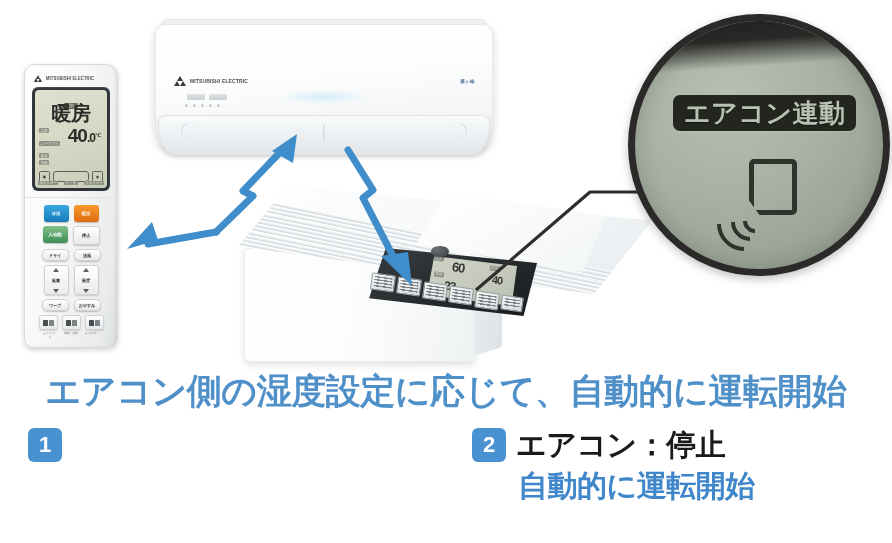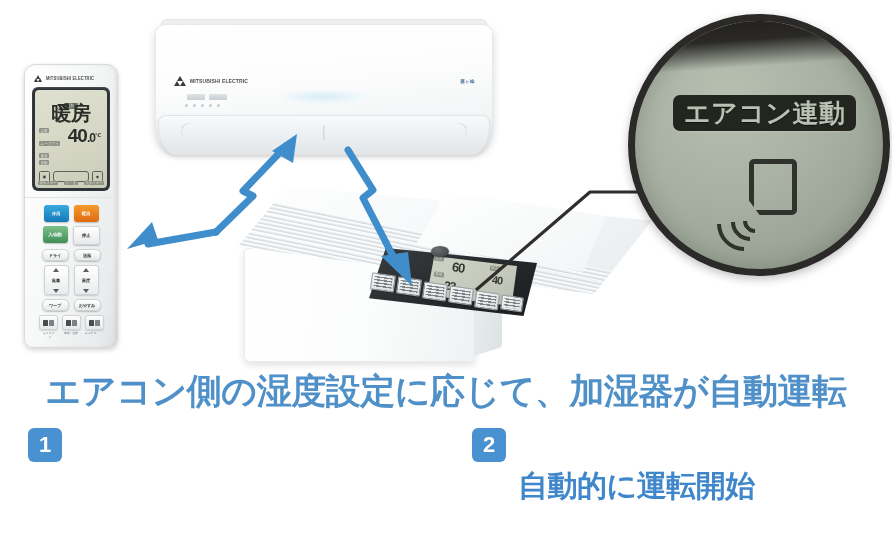--- a/index.html
+++ b/index.html
@@ -577,29 +577,30 @@
       <span>エアコン連動</span>
     </div>
     <div class="card-ico"></div>
     <div class="waves">
         <i></i>
         <i></i>
         <i></i>
       </div>
   </div>
 
-  <div class="abs nosel" id="headline">エアコン側の湿度設定に応じて、加湿器が自動運転</div>
+  <div class="abs nosel" id="headline">エアコン側の湿度設定に応じて、自動的に運転開始</div>
 
   <div class="steps nosel">
     <div class="step s1">
       <div class="head">
         <div class="badge-num">1</div>
       </div>
     </div>
     <div class="step s2">
       <div class="head">
         <div class="badge-num">2</div>
+        <div class="title">エアコン：停止</div>
       </div>
       <div class="sub">自動的に運転開始</div>
     </div>
   </div>
 
 </div>
 
 </body></html>

